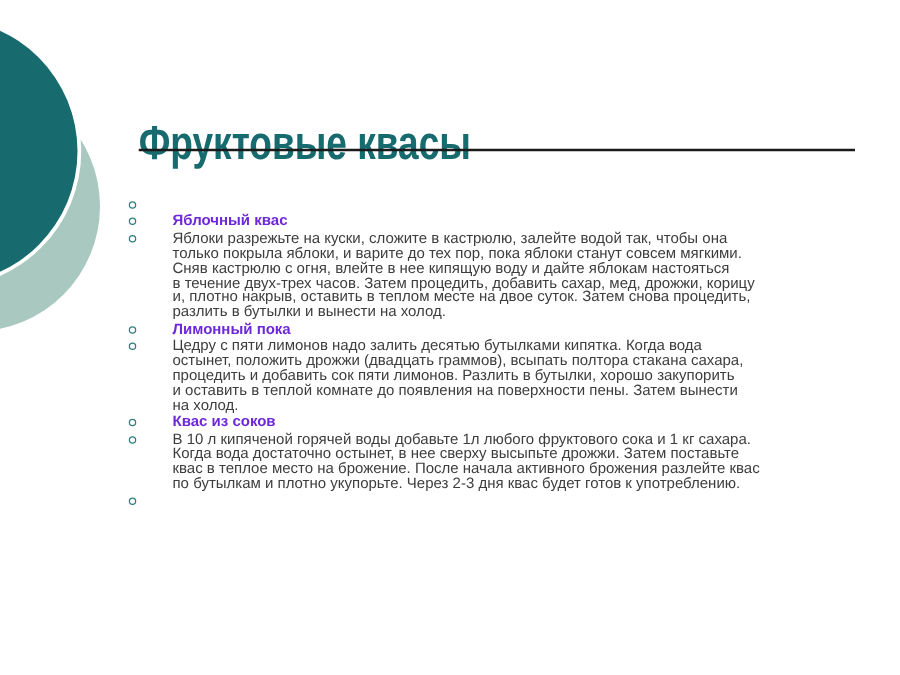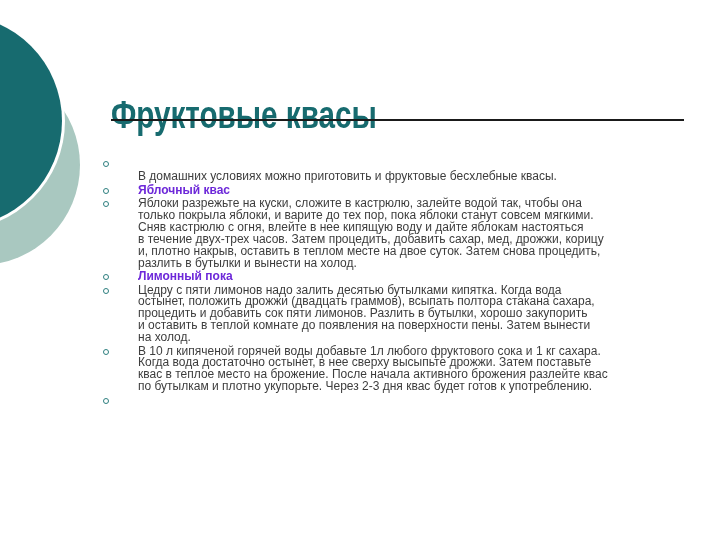--- a/index.html
+++ b/index.html
@@ -91,24 +91,20 @@
 <div class="title-rule"></div>
 
 <div class="bullet-list">
     <div class="list-item">
       <span class="bullet-cell">
         <span class="bullet-dot"></span>
       </span>
       <div class="item-text"></div>
     </div>
     <div class="list-item">
-      <span class="bullet-cell"></span>
-      <div class="item-text">В домашних условиях можно приготовить и фруктовые бесхлебные квасы.</div>
-    </div>
-    <div class="list-item">
       <span class="bullet-cell">
         <span class="bullet-dot"></span>
       </span>
       <div class="item-text bold">Яблочный квас</div>
     </div>
     <div class="list-item">
       <span class="bullet-cell">
         <span class="bullet-dot"></span>
       </span>
       <div class="item-text">Яблоки разрежьте на куски, сложите в кастрюлю, залейте водой так, чтобы она
@@ -131,20 +127,26 @@
       <div class="item-text">Цедру с пяти лимонов надо залить десятью бутылками кипятка. Когда вода
 остынет, положить дрожжи (двадцать граммов), всыпать полтора стакана сахара,
 процедить и добавить сок пяти лимонов. Разлить в бутылки, хорошо закупорить
 и оставить в теплой комнате до появления на поверхности пены. Затем вынести
 на холод.</div>
     </div>
     <div class="list-item">
       <span class="bullet-cell">
         <span class="bullet-dot"></span>
       </span>
+      <div class="item-text bold">Квас из соков</div>
+    </div>
+    <div class="list-item">
+      <span class="bullet-cell">
+        <span class="bullet-dot"></span>
+      </span>
       <div class="item-text">В 10 л кипяченой горячей воды добавьте 1л любого фруктового сока и 1 кг сахара.
 Когда вода достаточно остынет, в нее сверху высыпьте дрожжи. Затем поставьте
 квас в теплое место на брожение. После начала активного брожения разлейте квас
 по бутылкам и плотно укупорьте. Через 2-3 дня квас будет готов к употреблению.</div>
     </div>
     <div class="list-item">
       <span class="bullet-cell">
         <span class="bullet-dot"></span>
       </span>
       <div class="item-text"></div>

